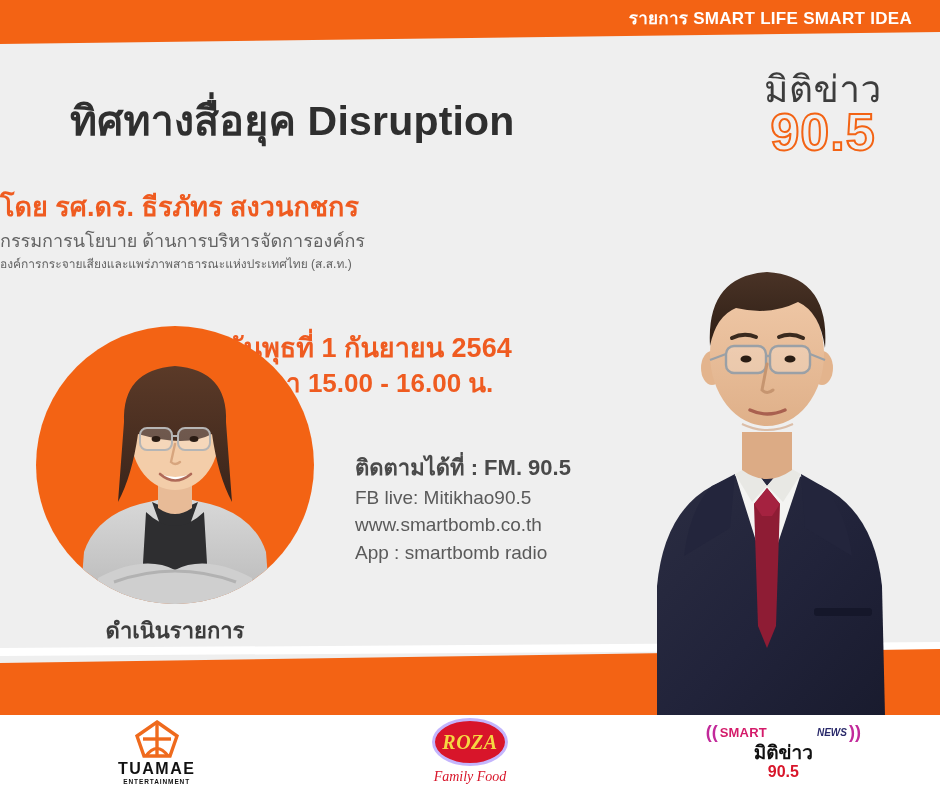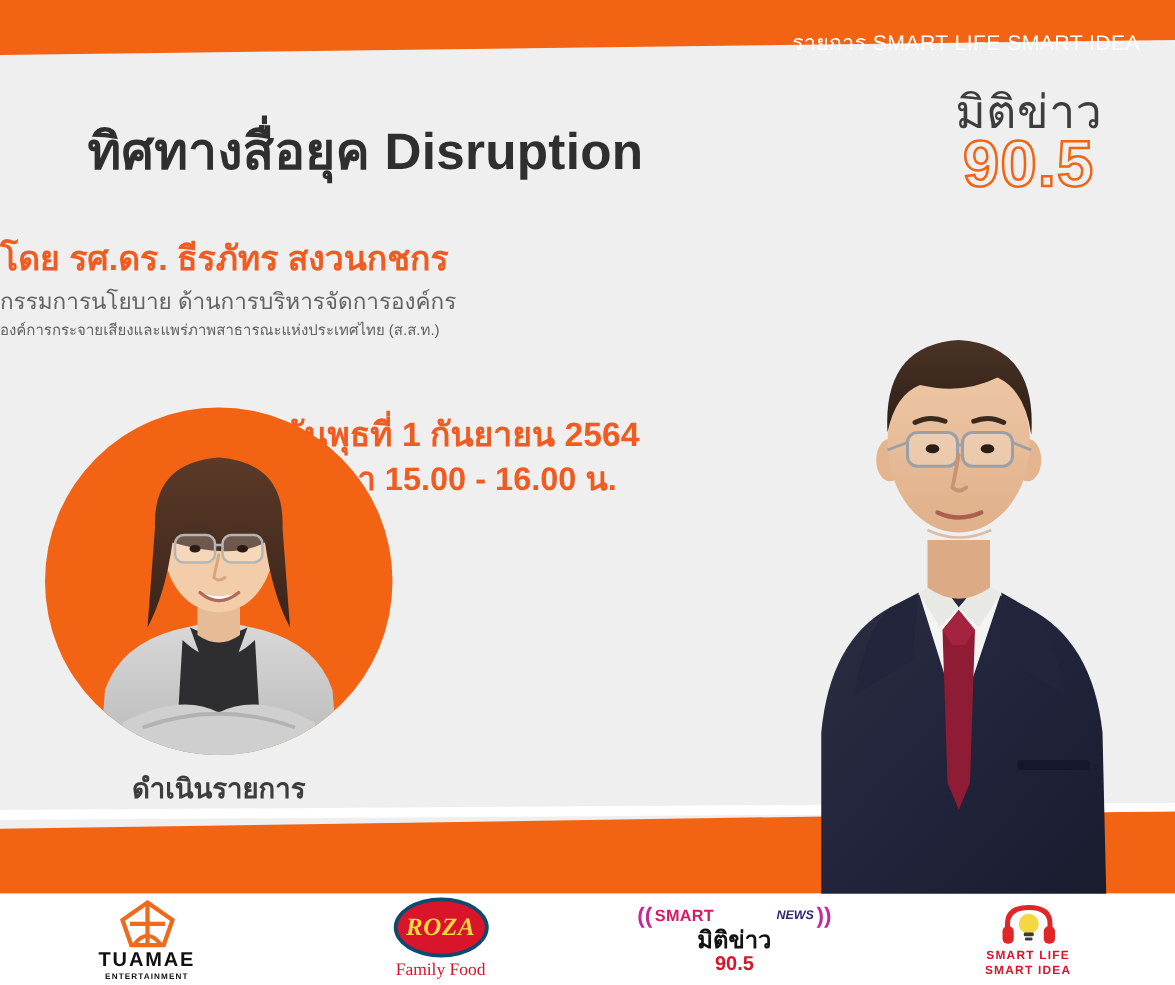--- a/index.html
+++ b/index.html
@@ -24,23 +24,23 @@
     left: 0; top: 0;
     width: 940px;
     height: 48px;
     background: #f36314;
     clip-path: polygon(0 0, 100% 0, 100% 32px, 0 44px);
     z-index: 3;
   }
   .top-band-label {
     position: absolute;
     right: 28px;
-    top: 20px;
+    top: 4px;
     font-size: 17px;
-    font-weight: normal;
+    font-weight: bold;
     color: #ffffff;
     letter-spacing: .3px;
     white-space: nowrap;
     z-index: 4;
   }
 
   
   .station-mark {
     position: absolute;
     right: 22px;
@@ -221,31 +221,31 @@
   .tuamae-name {
     font-size: 16px; font-weight: bold; color: #111;
     letter-spacing: 1.5px; margin-top: 1px;
   }
   .tuamae-sub {
     font-size: 6.5px; font-weight: bold; color: #111;
     letter-spacing: .9px;
   }
   .roza-oval {
     width: 70px; height: 42px; border-radius: 50%;
-    background: #d8152a; border: 3px solid #0c4a6e;
+    background: #d8152a; border: 3px solid #c4b5fd;
     display: flex; align-items: center; justify-content: center;
   }
   .roza-word {
     font-family: "Liberation Serif", "DejaVu Serif", serif;
     font-size: 20px; font-weight: bold; font-style: italic;
     color: #f5d742; letter-spacing: .5px;
   }
   .roza-tag {
     font-family: "Liberation Serif", "DejaVu Serif", serif;
-    font-size: 14px; color: #d8152a;
+    font-size: 14px; font-style: italic; color: #d8152a;
     margin-top: 3px;
   }
   .smartnews-row {
     display: flex; align-items: center; justify-content: center;
     gap: 2px;
   }
   .paren { color: #c2299a; font-size: 18px; font-weight: bold; }
   .sn-smart { color: #d41b6a; font-size: 13px; font-weight: bold; letter-spacing: .2px; }
   .sn-news { color: #2b2b6b; font-size: 10px; font-weight: bold; font-style: italic; margin-left: 48px; }
   .mitikhao-th { font-size: 19px; font-weight: bold; color: #111; line-height: 1.05; }
@@ -333,20 +333,26 @@
   <div class="headline">ทิศทางสื่อยุค Disruption</div>
   <div class="byline">โดย รศ.ดร. ธีรภัทร สงวนกชกร</div>
   <div class="sub1">กรรมการนโยบาย ด้านการบริหารจัดการองค์กร</div>
   <div class="sub2">องค์การกระจายเสียงและแพร่ภาพสาธารณะแห่งประเทศไทย (ส.ส.ท.)</div>
 
   <div class="datetime">
     <div class="date-line">วันพุธที่ 1 กันยายน 2564</div>
     <div class="time-line">เวลา 15.00 - 16.00 น.</div>
   </div>
 
+  <div class="contact">
+    <div class="contact-head">ติดตามได้ที่ : FM. 90.5</div>
+    <div class="contact-line">FB live: Mitikhao90.5</div>
+    <div class="contact-line">www.smartbomb.co.th</div>
+    <div class="contact-line">App : smartbomb radio</div>
+  </div>
 
   <div class="host-circle">
     <svg viewBox="0 0 278 278" width="278" height="278">
       <defs>
         <linearGradient id="hHair" x1="0" y1="0" x2="0" y2="1">
           <stop offset="0%" stop-color="#5b3a28"></stop>
           <stop offset="100%" stop-color="#3a241a"></stop>
         </linearGradient>
         <linearGradient id="hBlazer" x1="0" y1="0" x2="0" y2="1">
           <stop offset="0%" stop-color="#d9d9d9"></stop>
@@ -412,29 +418,15 @@
       <div class="smartnews-row">
         <span class="paren">((</span>
         <span class="sn-smart">SMART</span>
         <span class="sn-news">NEWS</span>
         <span class="paren">))</span>
       </div>
       <div class="mitikhao-th">มิติข่าว</div>
       <div class="mitikhao-num">90.5</div>
     </div>
 
-    <div class="sponsor">
-      <svg width="50" height="36" viewBox="0 0 50 36">
-        <path d="M8 24 V18 Q8 5 25 5 Q42 5 42 18 V24" fill="none" stroke="#e02626" stroke-width="4"></path>
-        <rect x="4" y="20" width="9" height="14" rx="4" fill="#e02626"></rect>
-        <rect x="37" y="20" width="9" height="14" rx="4" fill="#e02626"></rect>
-        <circle cx="25" cy="18" r="8" fill="#f5d742"></circle>
-        <rect x="21" y="25" width="8" height="3" rx="1" fill="#3a3a3a"></rect>
-        <rect x="22" y="29" width="6" height="2.4" rx="1" fill="#3a3a3a"></rect>
-      </svg>
-      <div class="sli-text">
-        <div>SMART LIFE</div>
-        <div>SMART IDEA</div>
-      </div>
-    </div>
 
   </div>
 </div>
 
 </body></html>

